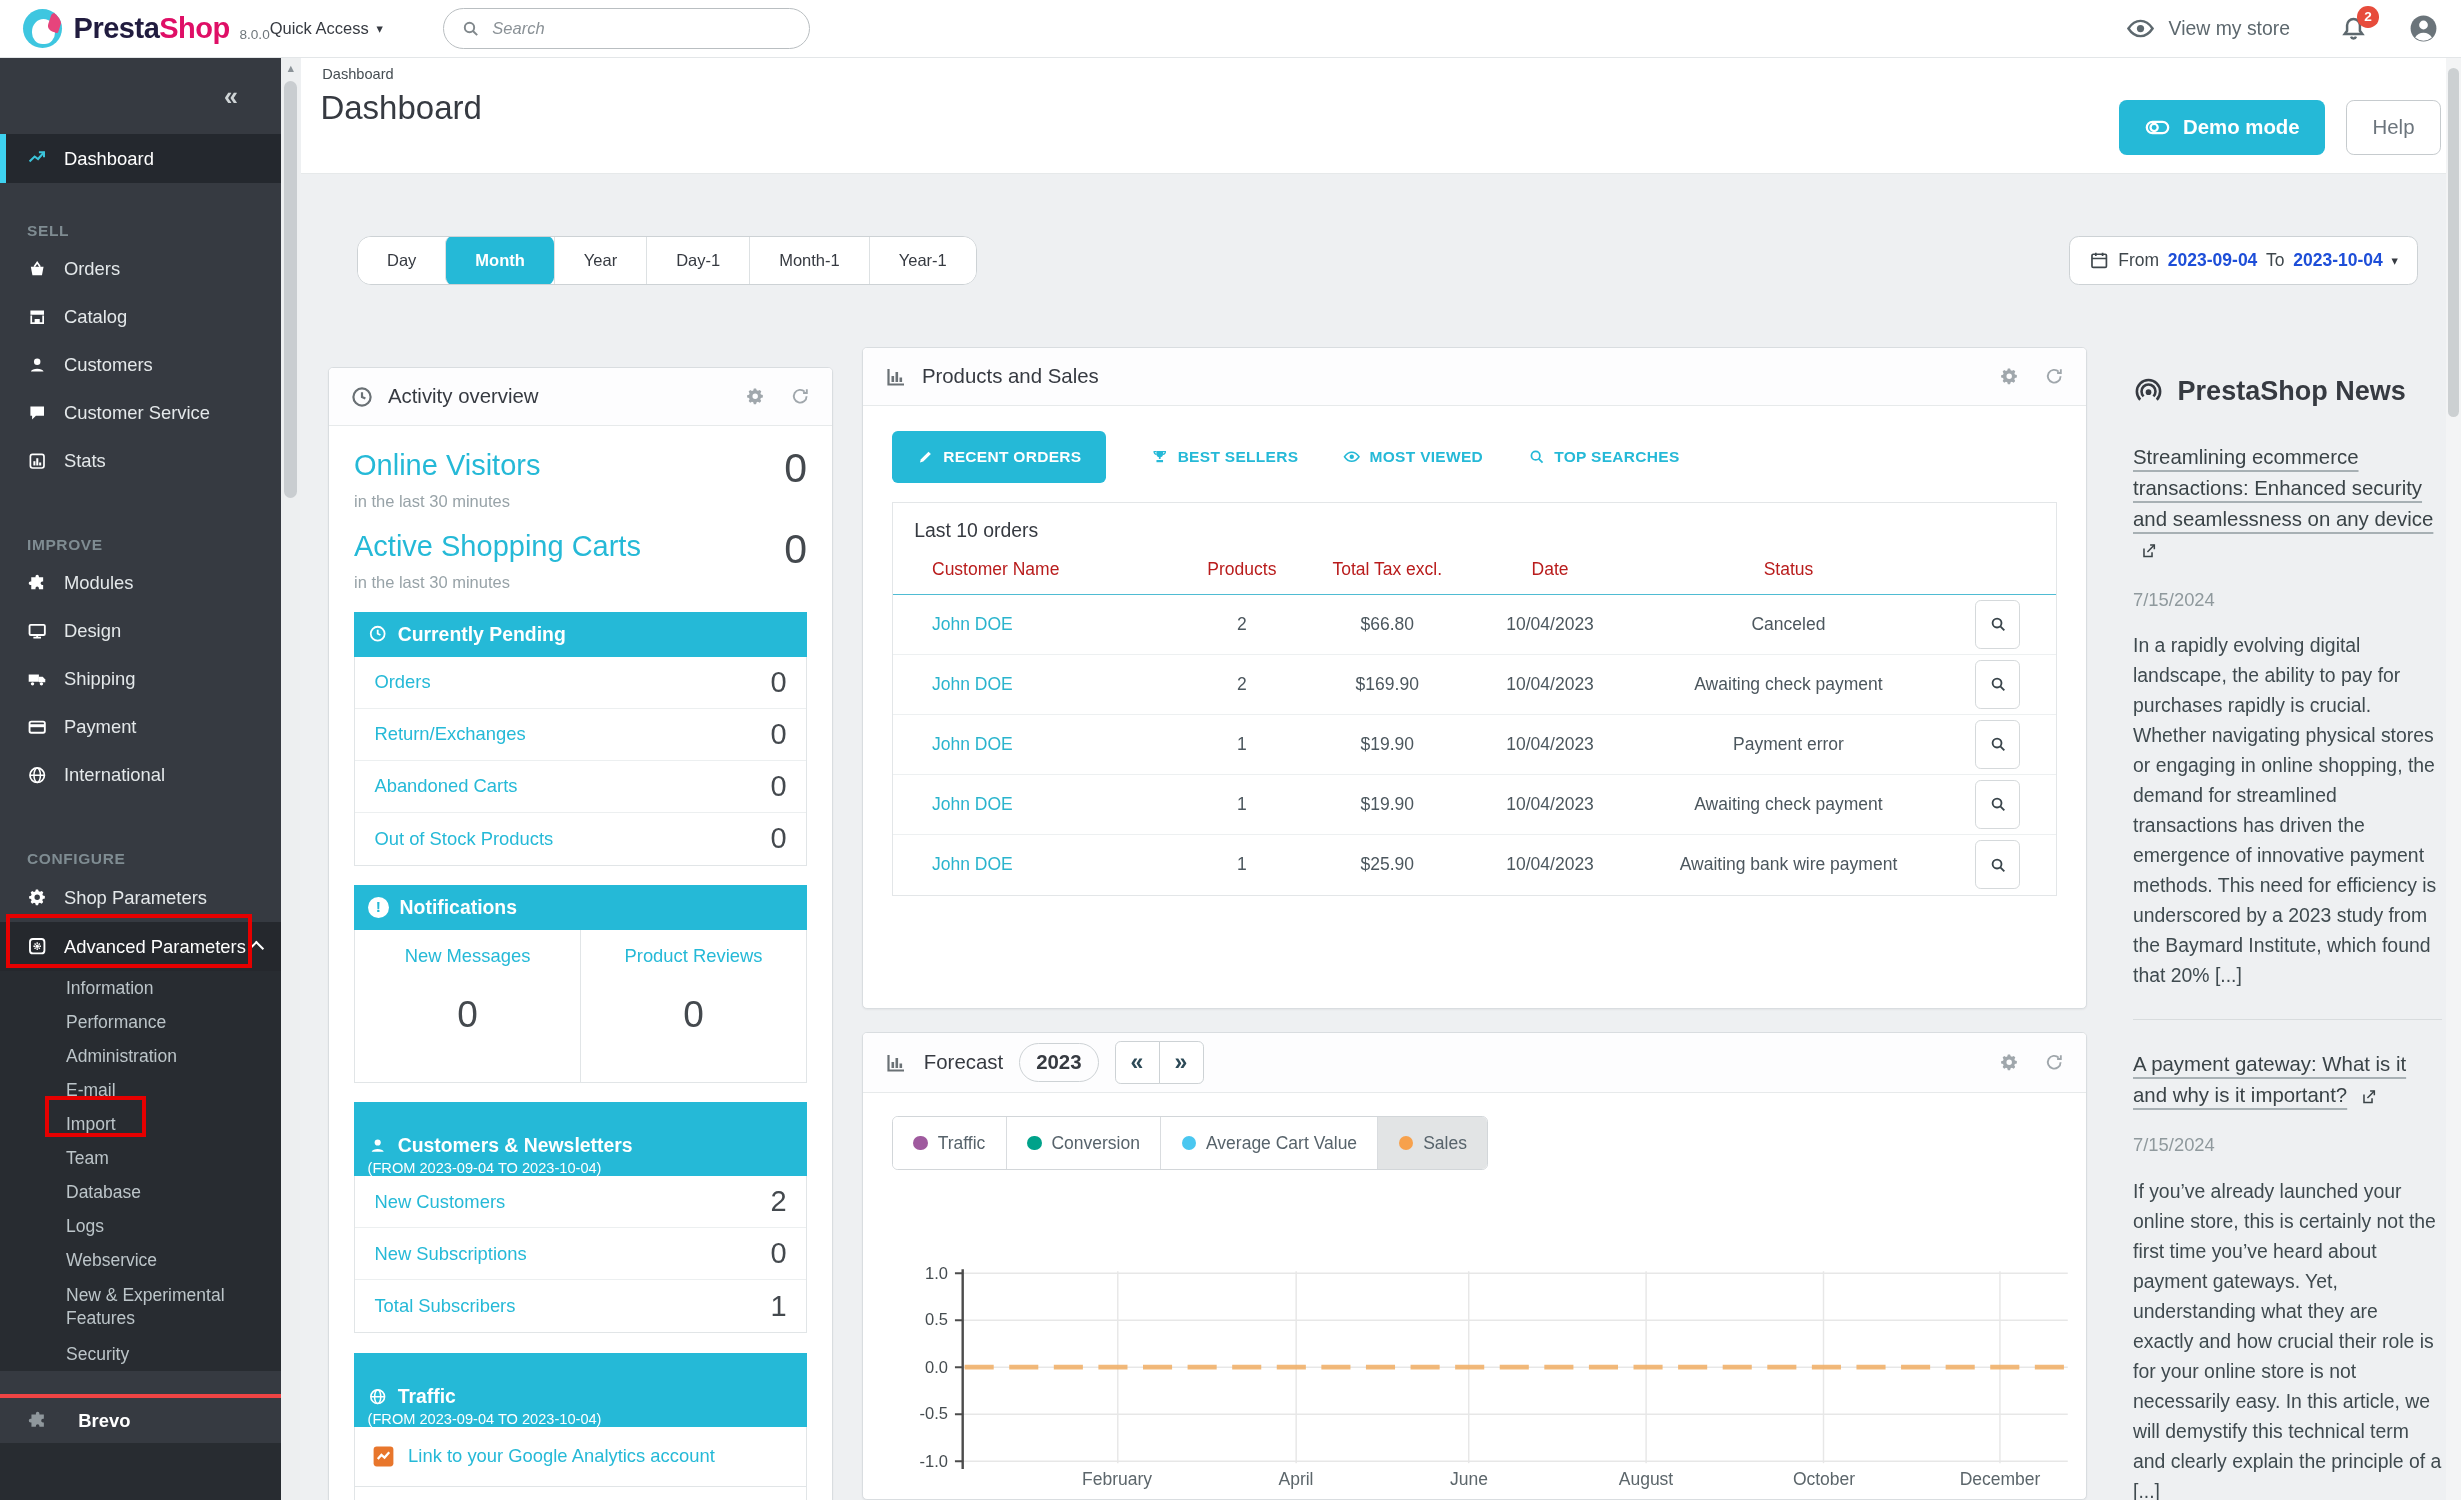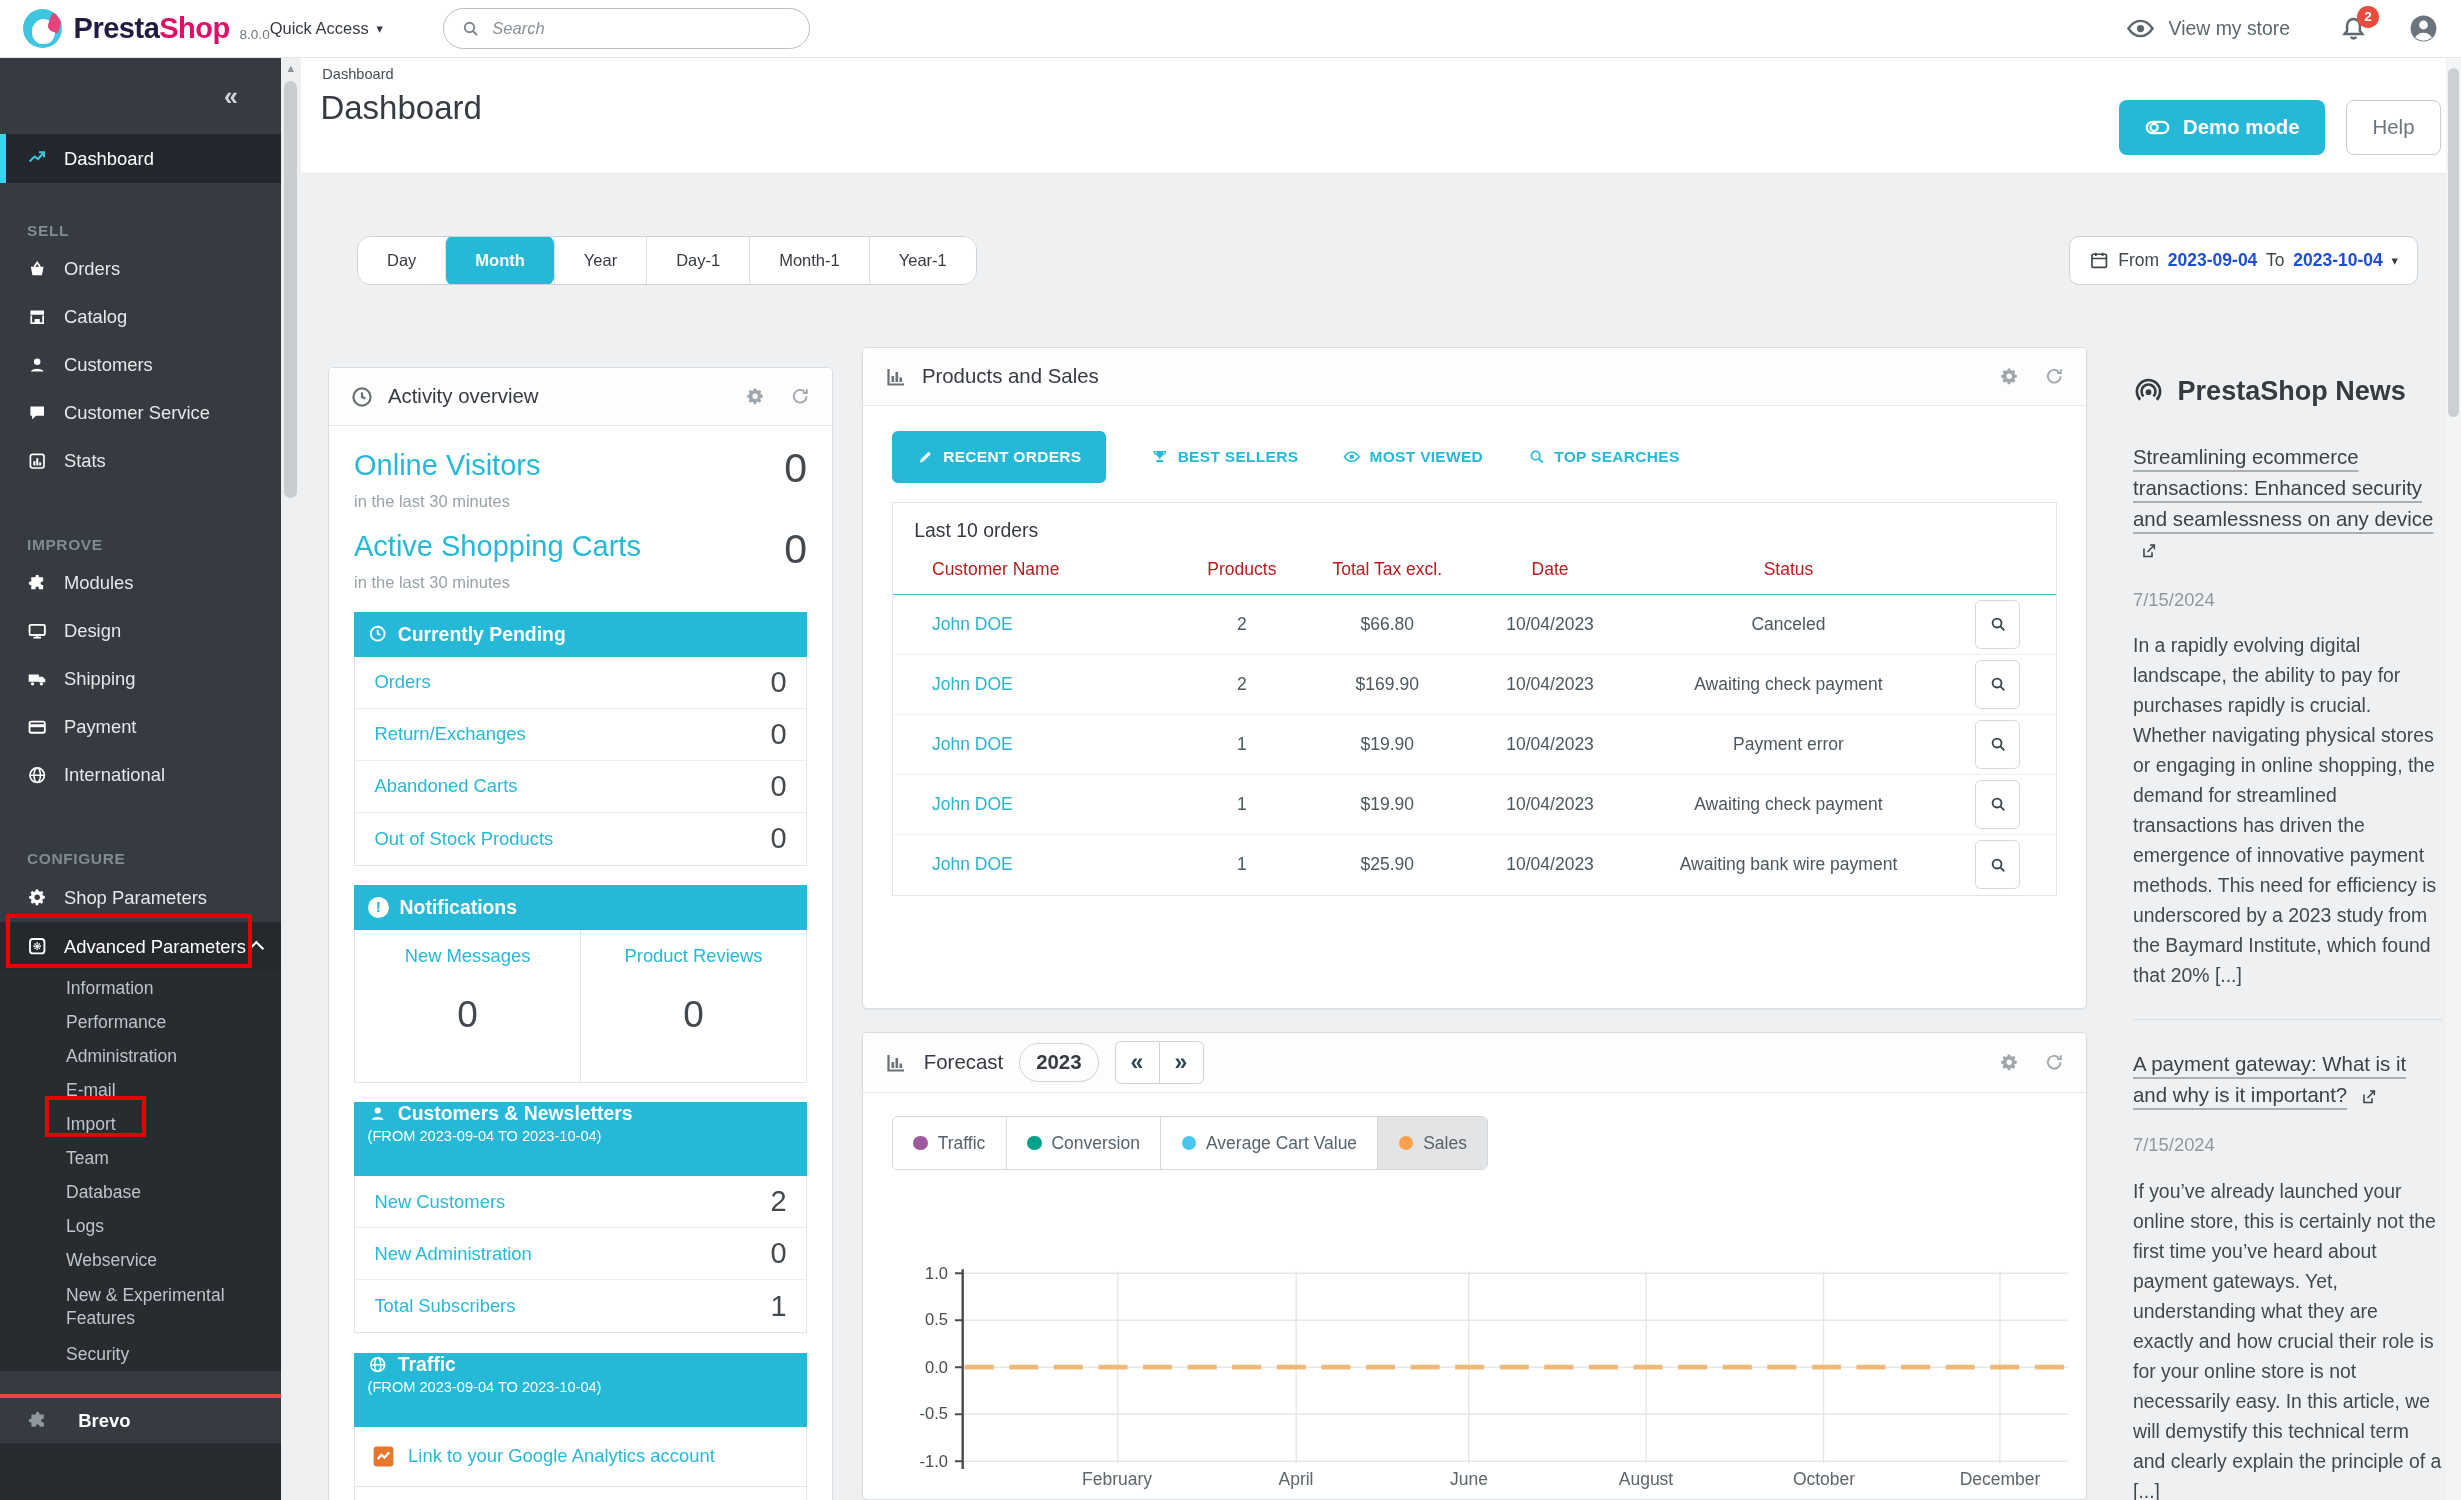--- a/index.html
+++ b/index.html
@@ -82,21 +82,21 @@
 
   
   .activity { left:27px; top:309px; width:505px; height:1145px; }
   .act-body { padding:23px 25px; }
   .metric { display:flex; justify-content:space-between; align-items:flex-start; }
   .metric-label { font-size:29px; color:#25b9d7; }
   .metric-value { font-size:41px; font-weight:300; color:#44494e; line-height:39px; }
   .metric-caption { font-size:16.5px; color:#98a3a8; margin:3.9px 0 19.4px; }
   .tealbar { background:#25b9d7; color:#fff; display:flex; align-items:center; gap:10.7px; padding:0 13.6px; height:45px; font-size:19.4px; font-weight:600; margin-top:19.4px; }
   .tealbar .ic { color:#fff; }
-  .tealbar.tall { height:74px; flex-direction:column; align-items:stretch; justify-content:flex-start; gap:2.9px; }
+  .tealbar.tall { height:74px; flex-direction:column; align-items:stretch; justify-content:flex-end; gap:2.9px; }
   .tealbar .row1 { display:flex; align-items:center; gap:10.7px; font-size:19.4px; font-weight:600; }
   .tealbar .row2 { font-size:14.6px; font-weight:400; }
   .excl { width:21.3px; height:21.3px; border-radius:50%; background:#fff; color:#25b9d7; font-weight:700; font-size:15.5px; display:flex; align-items:center; justify-content:center; }
   .stat-list { border:1px solid #e1e5e7; border-top:none; }
   .stat-row { display:flex; justify-content:space-between; align-items:center; height:52px; padding:0 19.4px; border-bottom:1px solid #eceff0; }
   .stat-row:last-child { border-bottom:none; }
   .stat-label { font-size:18.4px; color:#25b9d7; cursor:pointer; }
   .stat-value { font-size:29px; font-weight:300; color:#44494e; }
   .notif-grid { display:flex; border:1px solid #e1e5e7; border-top:none; height:153px; }
   .notif-col { flex:1; text-align:center; padding-top:15.5px; }
@@ -588,21 +588,21 @@
             <span>Customers &amp; Newsletters</span>
           </span>
         <span class="row2">(FROM 2023-09-04 TO 2023-10-04)</span>
       </div>
       <div class="stat-list">
         <div class="stat-row">
             <span class="stat-label">New Customers</span>
             <span class="stat-value">2</span>
           </div>
         <div class="stat-row">
-            <span class="stat-label">New Administration</span>
+            <span class="stat-label">New Subscriptions</span>
             <span class="stat-value">0</span>
           </div>
         <div class="stat-row">
             <span class="stat-label">Total Subscribers</span>
             <span class="stat-value">1</span>
           </div>
       </div>
 
       <div class="tealbar tall">
         <span class="row1">

